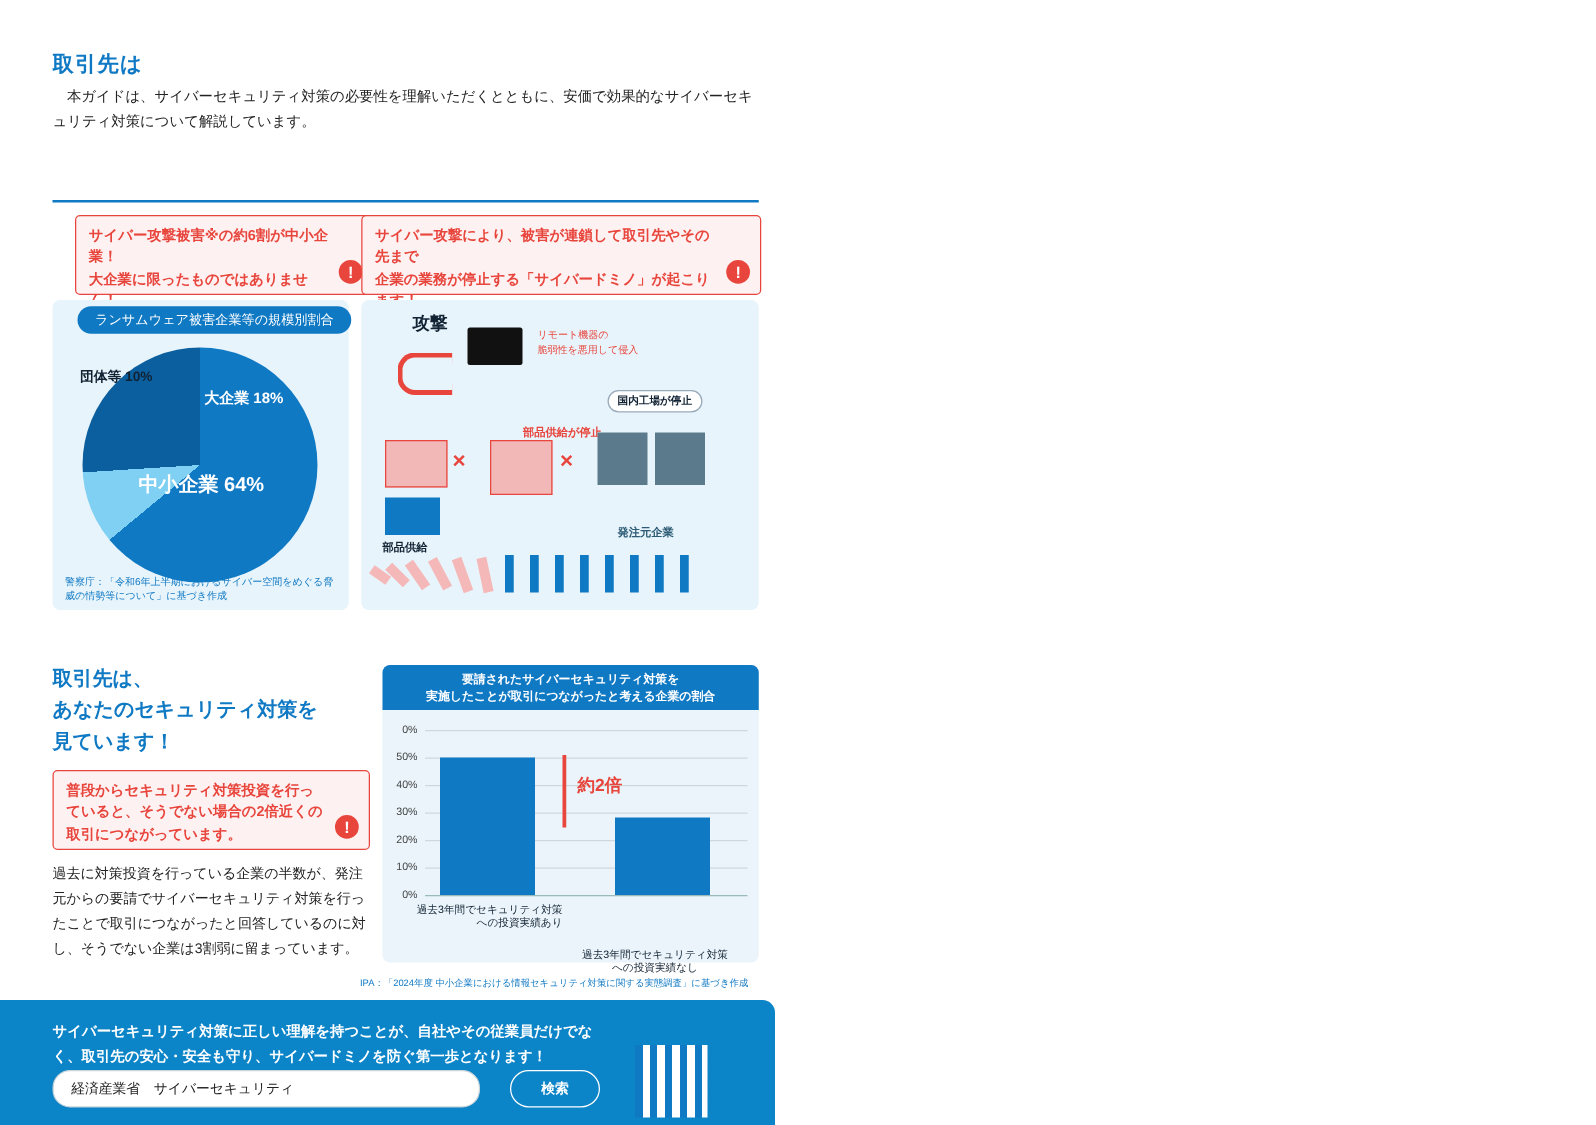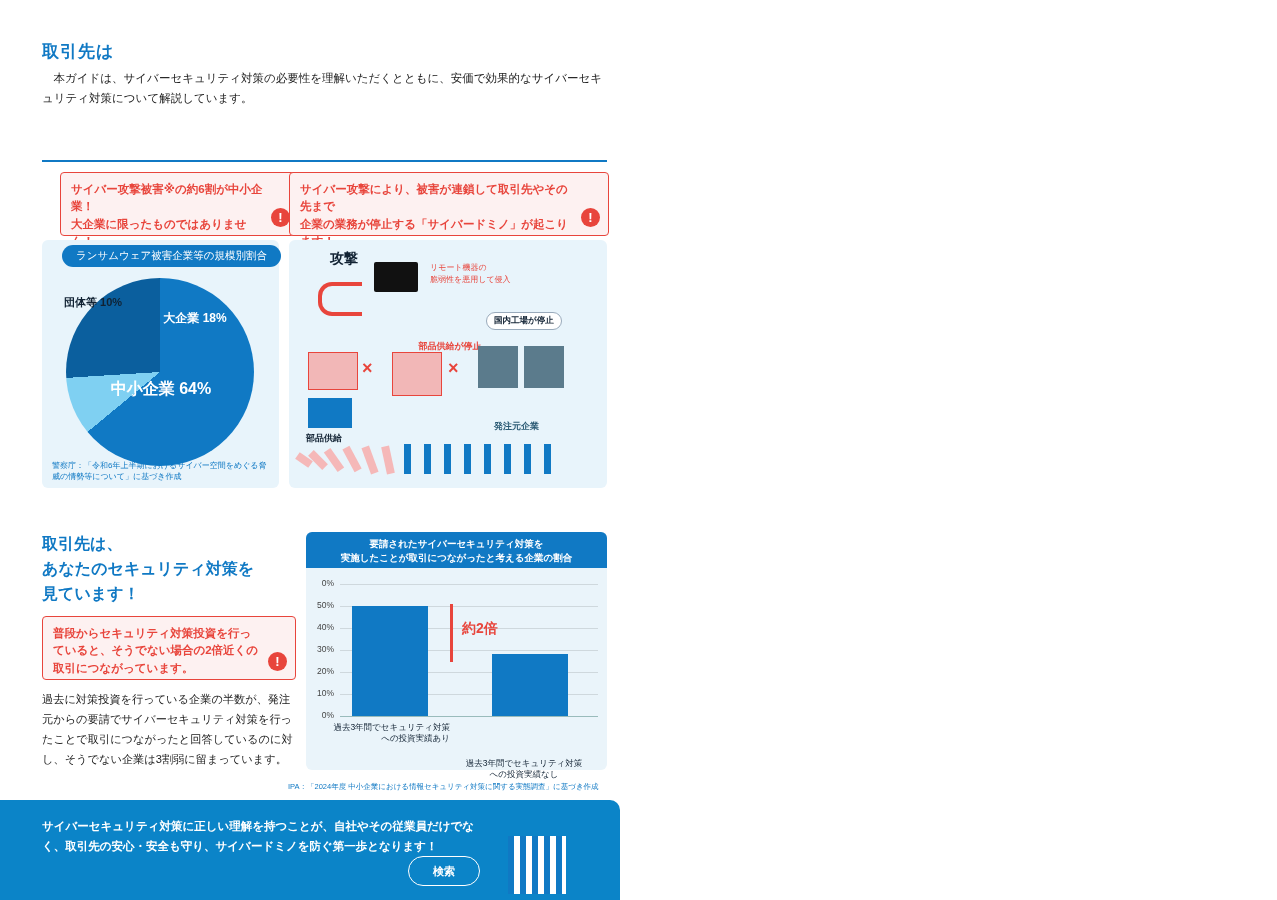--- a/index.html
+++ b/index.html
@@ -167,20 +167,23 @@
     <div class="barcap" style="left:330px;top:722px;width:120px;color:#123;text-align:right;">過去3年間でセキュリティ対策への投資実績あり</div>
     <div class="barcap" style="left:464px;top:722px;width:120px;color:#123;margin-top:36px;">過去3年間でセキュリティ対策への投資実績なし</div>
 
     <div style="position:absolute;left:450px;top:604px;width:3px;height:58px;background:#e8453c;"></div>
     <div style="position:absolute;left:462px;top:620px;font-size:14px;font-weight:bold;color:#e8453c;">約2倍</div>
 
     <div style="position:absolute;left:288px;top:782px;width:330px;font-size:7.5px;color:#1079c4;">IPA：「2024年度 中小企業における情報セキュリティ対策に関する実態調査」に基づき作成</div>
 
     <div id="footer-band"></div>
     <div id="footer-text">サイバーセキュリティ対策に正しい理解を持つことが、自社やその従業員だけでなく、取引先の安心・安全も守り、サイバードミノを防ぐ第一歩となります！</div>
+    <div class="searchbox" style="left:42px;top:856px;width:340px;height:28px;">
+      <span class="val">経済産業省　サイバーセキュリティ</span>
+    </div>
     <div class="searchbtn on-blue" style="left:408px;top:856px;width:70px;height:28px;line-height:28px;">検索</div>
     <div id="qr"></div>
   </div>
 
   <div class="col-right">
     
     
     
 
     

